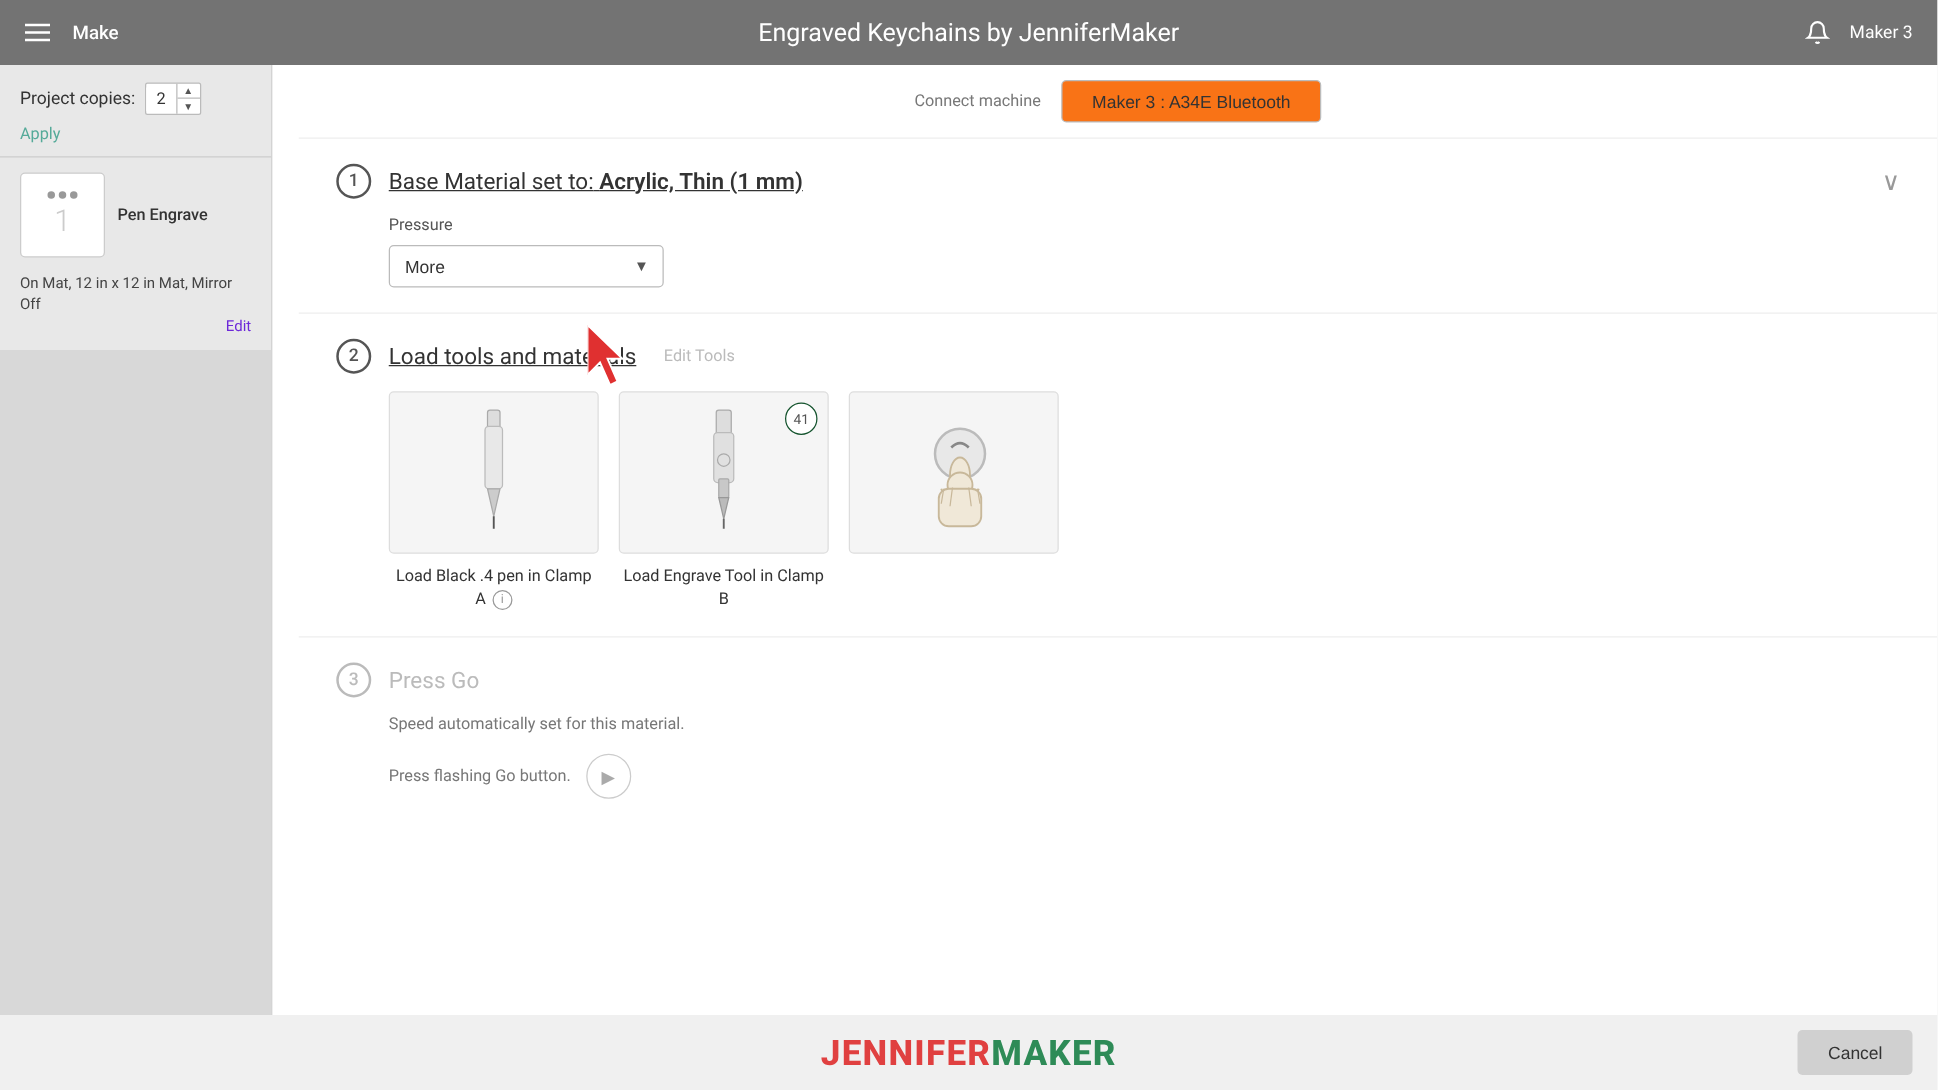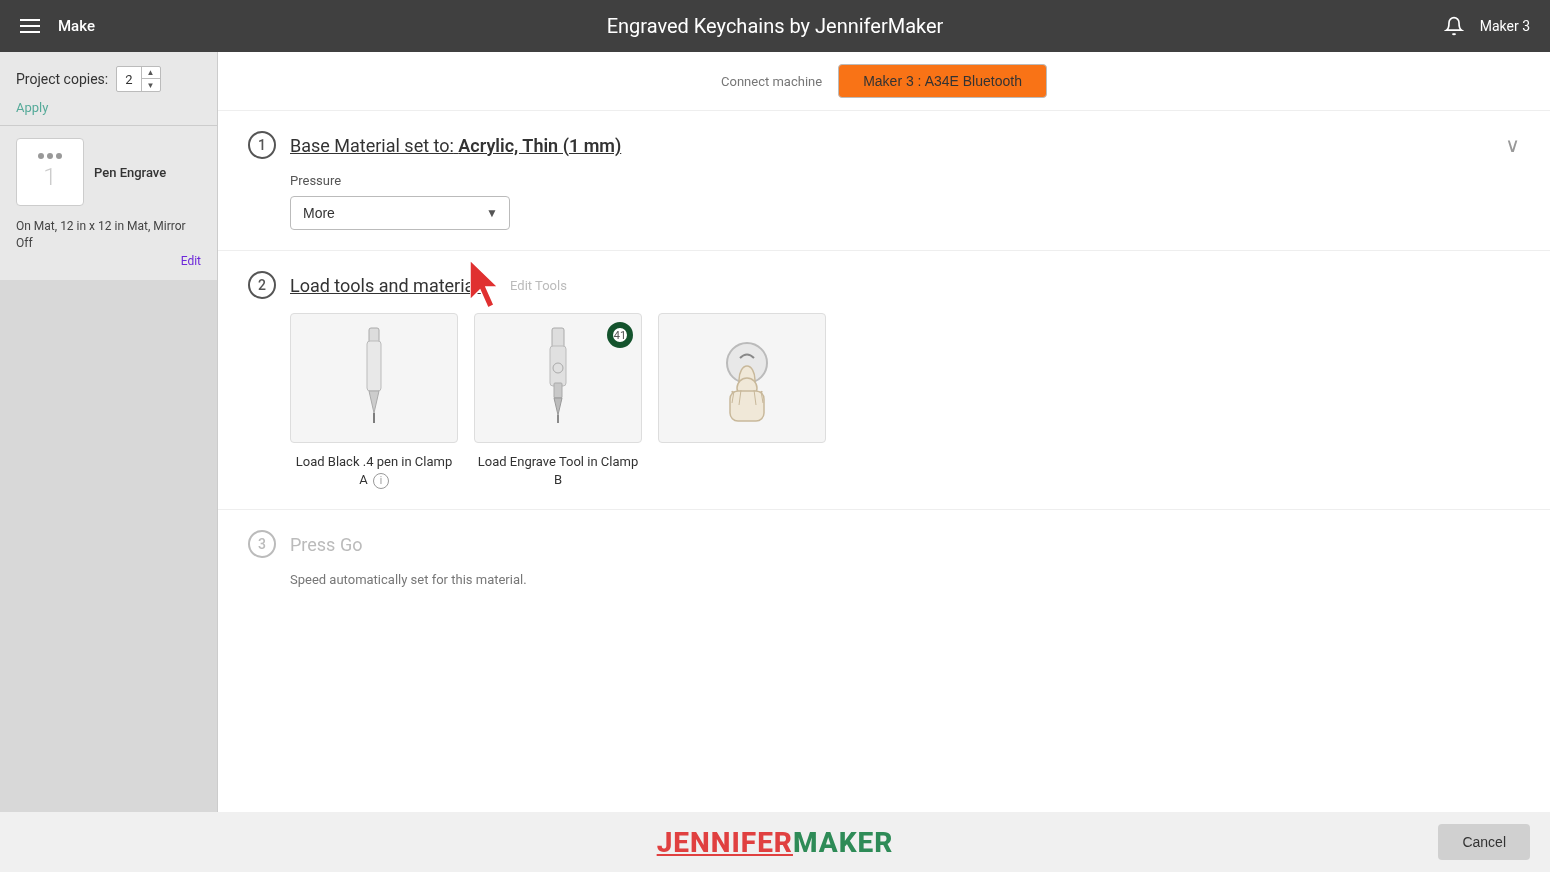--- a/index.html
+++ b/index.html
@@ -10,21 +10,21 @@
       height: 872px;
       overflow: hidden;
       position: relative;
     }
 
     
     .top-nav {
       display: flex;
       align-items: center;
       justify-content: space-between;
-      background: #404040;
+      background: #737373;
       height: 52px;
       padding: 0 20px;
       position: relative;
       z-index: 10;
     }
     .top-nav-left {
       display: flex;
       align-items: center;
       gap: 18px;
     }
@@ -199,20 +199,21 @@
       background: #d8d8d8;
     }
 
     
     .content {
       flex: 1;
       background: #fff;
       display: flex;
       flex-direction: column;
       overflow-y: auto;
+      padding-left: 21px;
     }
 
     
     .connect-row {
       display: flex;
       align-items: center;
       justify-content: center;
       gap: 16px;
       padding: 12px 24px;
       border-bottom: 1px solid #eee;
@@ -425,21 +426,20 @@
       justify-content: center;
       background: #f0f0f0;
     }
     .footer-logo {
       font-size: 28px;
       font-weight: 800;
       letter-spacing: 1px;
     }
     .footer-logo .jennifer {
       color: #e04040;
-      text-decoration: underline;
     }
     .footer-logo .maker {
       color: #2e8b57;
     }
     .cancel-btn {
       position: absolute;
       right: 20px;
       background: #d0d0d0;
       border: none;
       border-radius: 4px;
@@ -560,21 +560,21 @@
           </div>
           <div class="tool-label">
             <span>Load Black .4 pen in Clamp A</span>
             <span class="info-icon">i</span>
           </div>
         </div>
 
         <div class="tool-card">
           <div class="tool-image-box">
 
-            <div style="position:absolute;top:8px;right:8px;width:26px;height:26px;border-radius:50%;border:6px solid #14532d;display:flex;align-items:center;justify-content:center;font-size:11px;color:#555;background:#fff;">41</div>
+            <div style="position:absolute;top:8px;right:8px;width:26px;height:26px;border-radius:50%;border:1px solid #14532d;display:flex;align-items:center;justify-content:center;font-size:11px;color:#555;background:#fff;">41</div>
             <svg width="80" height="110" viewBox="0 0 80 110">
               <rect x="34" y="5" width="12" height="20" rx="2" fill="#ddd" stroke="#aaa" stroke-width="1"></rect>
               <rect x="32" y="23" width="16" height="40" rx="3" fill="#e0e0e0" stroke="#bbb" stroke-width="1"></rect>
               <rect x="36" y="60" width="8" height="15" rx="1" fill="#c8c8c8" stroke="#aaa" stroke-width="1"></rect>
               <polygon points="36,75 44,75 40,92" fill="#bbb" stroke="#999" stroke-width="1"></polygon>
               <line x1="40" y1="92" x2="40" y2="100" stroke="#666" stroke-width="1.5"></line>
 
               <circle cx="40" cy="45" r="5" fill="none" stroke="#aaa" stroke-width="1"></circle>
             </svg>
           </div>
@@ -608,20 +608,26 @@
     </div>
 
     <div class="press-go-section">
       <div class="step-header">
         <div class="step-circle inactive">
           <span>3</span>
         </div>
         <span class="step-title-inactive">Press Go</span>
       </div>
       <div class="speed-note">Speed automatically set for this material.</div>
+      <div class="go-btn-row">
+        <span class="go-text">Press flashing Go button.</span>
+        <button class="go-play-btn">
+          <span>▶</span>
+        </button>
+      </div>
     </div>
 
   </div>
 </div>
 
 <div class="footer">
   <div class="footer-logo">
     <span class="jennifer">JENNIFER</span><span class="maker">MAKER</span>
   </div>
   <button class="cancel-btn">Cancel</button>

